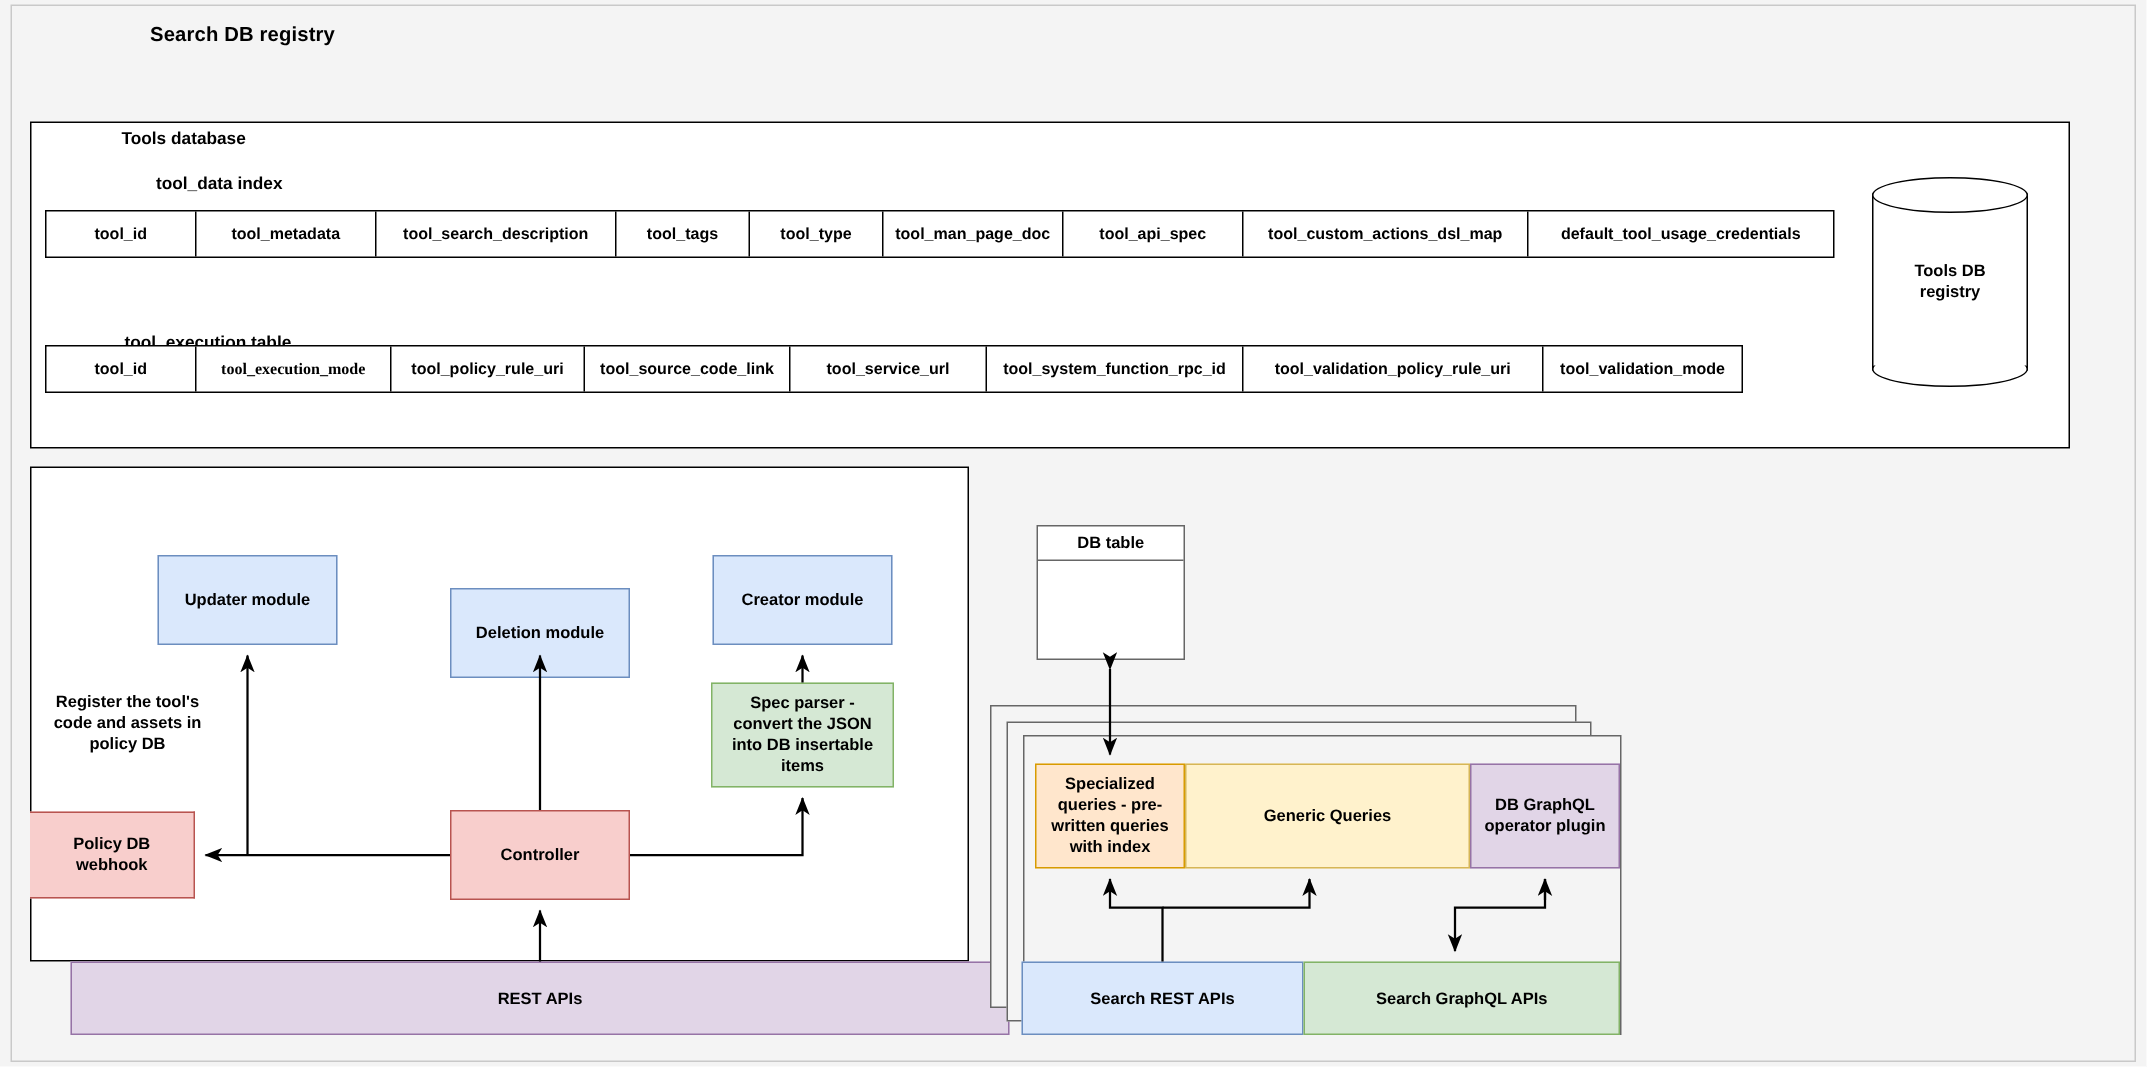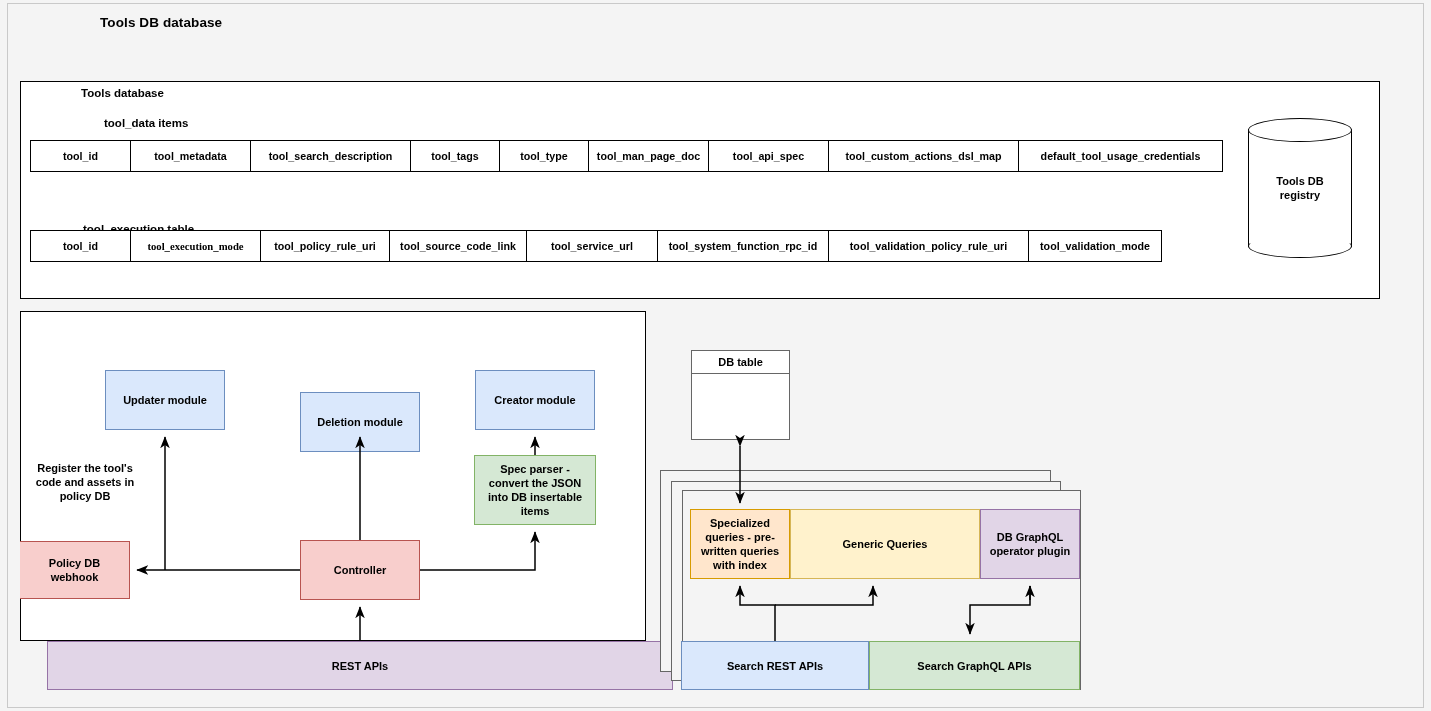--- a/index.html
+++ b/index.html
@@ -80,25 +80,25 @@
 
   svg.ovl{position:absolute;left:0;top:0;width:1431px;height:711px;pointer-events:none;}
 </style>
 </head>
 <body>
 
 <div id="stage">
 
   <div id="outer-frame" class="abs"></div>
 
-  <div id="page-title" class="abs">Tools DB database</div>
+  <div id="page-title" class="abs">Search DB registry</div>
 
   <div id="db-panel" class="abs"></div>
   <div id="db-panel-label" class="abs">Tools database</div>
-  <div id="tool-data-label" class="abs">tool_data items</div>
+  <div id="tool-data-label" class="abs">tool_data index</div>
   <div id="tool-exec-label" class="abs">tool_execution table</div>
 
   <div id="tool-data-table" class="tbl">
       <div class="cell" style="width: 100px;">tool_id</div>
       <div class="cell" style="width: 120px;">tool_metadata</div>
       <div class="cell" style="width: 160px;">tool_search_description</div>
       <div class="cell" style="width: 89px;">tool_tags</div>
       <div class="cell" style="width: 89px;">tool_type</div>
       <div class="cell" style="width: 120px;">tool_man_page_doc</div>
       <div class="cell" style="width: 120px;">tool_api_spec</div>

